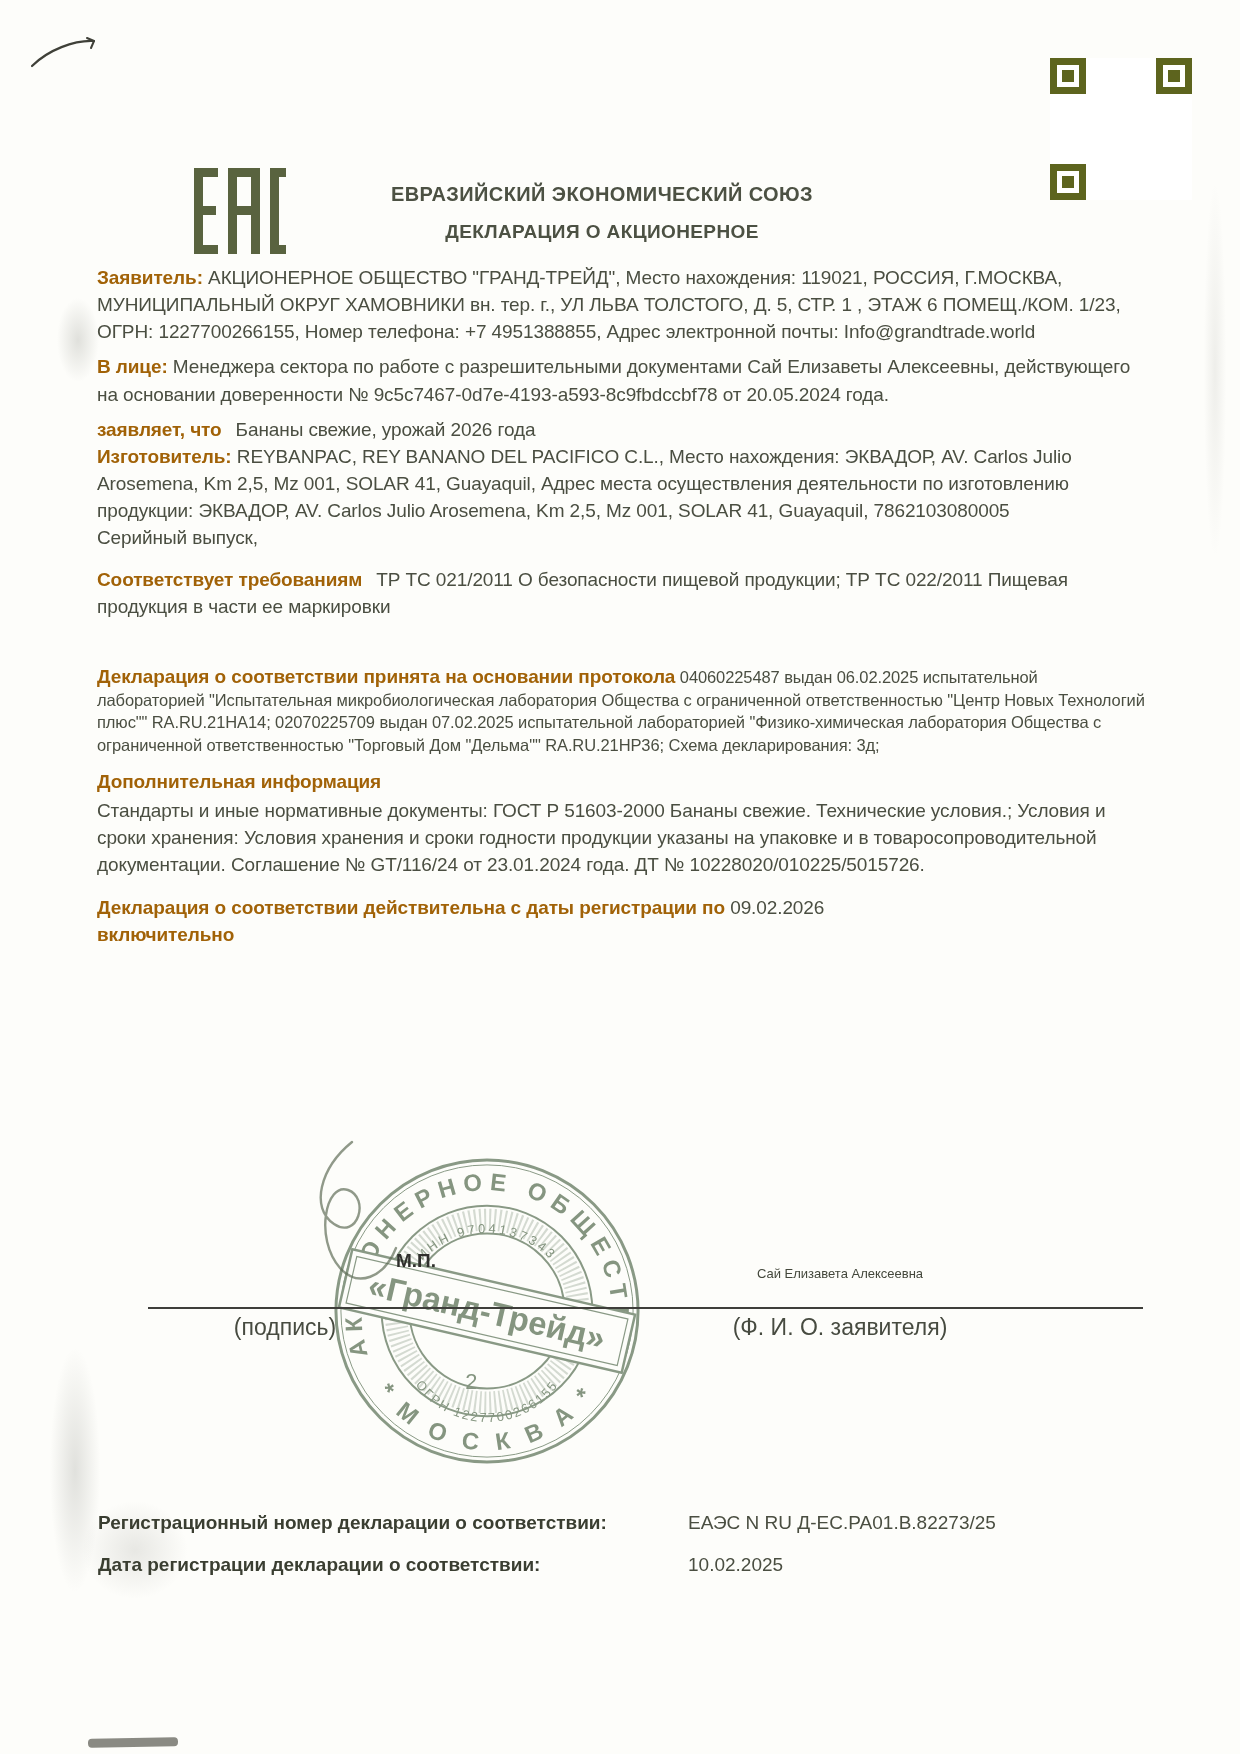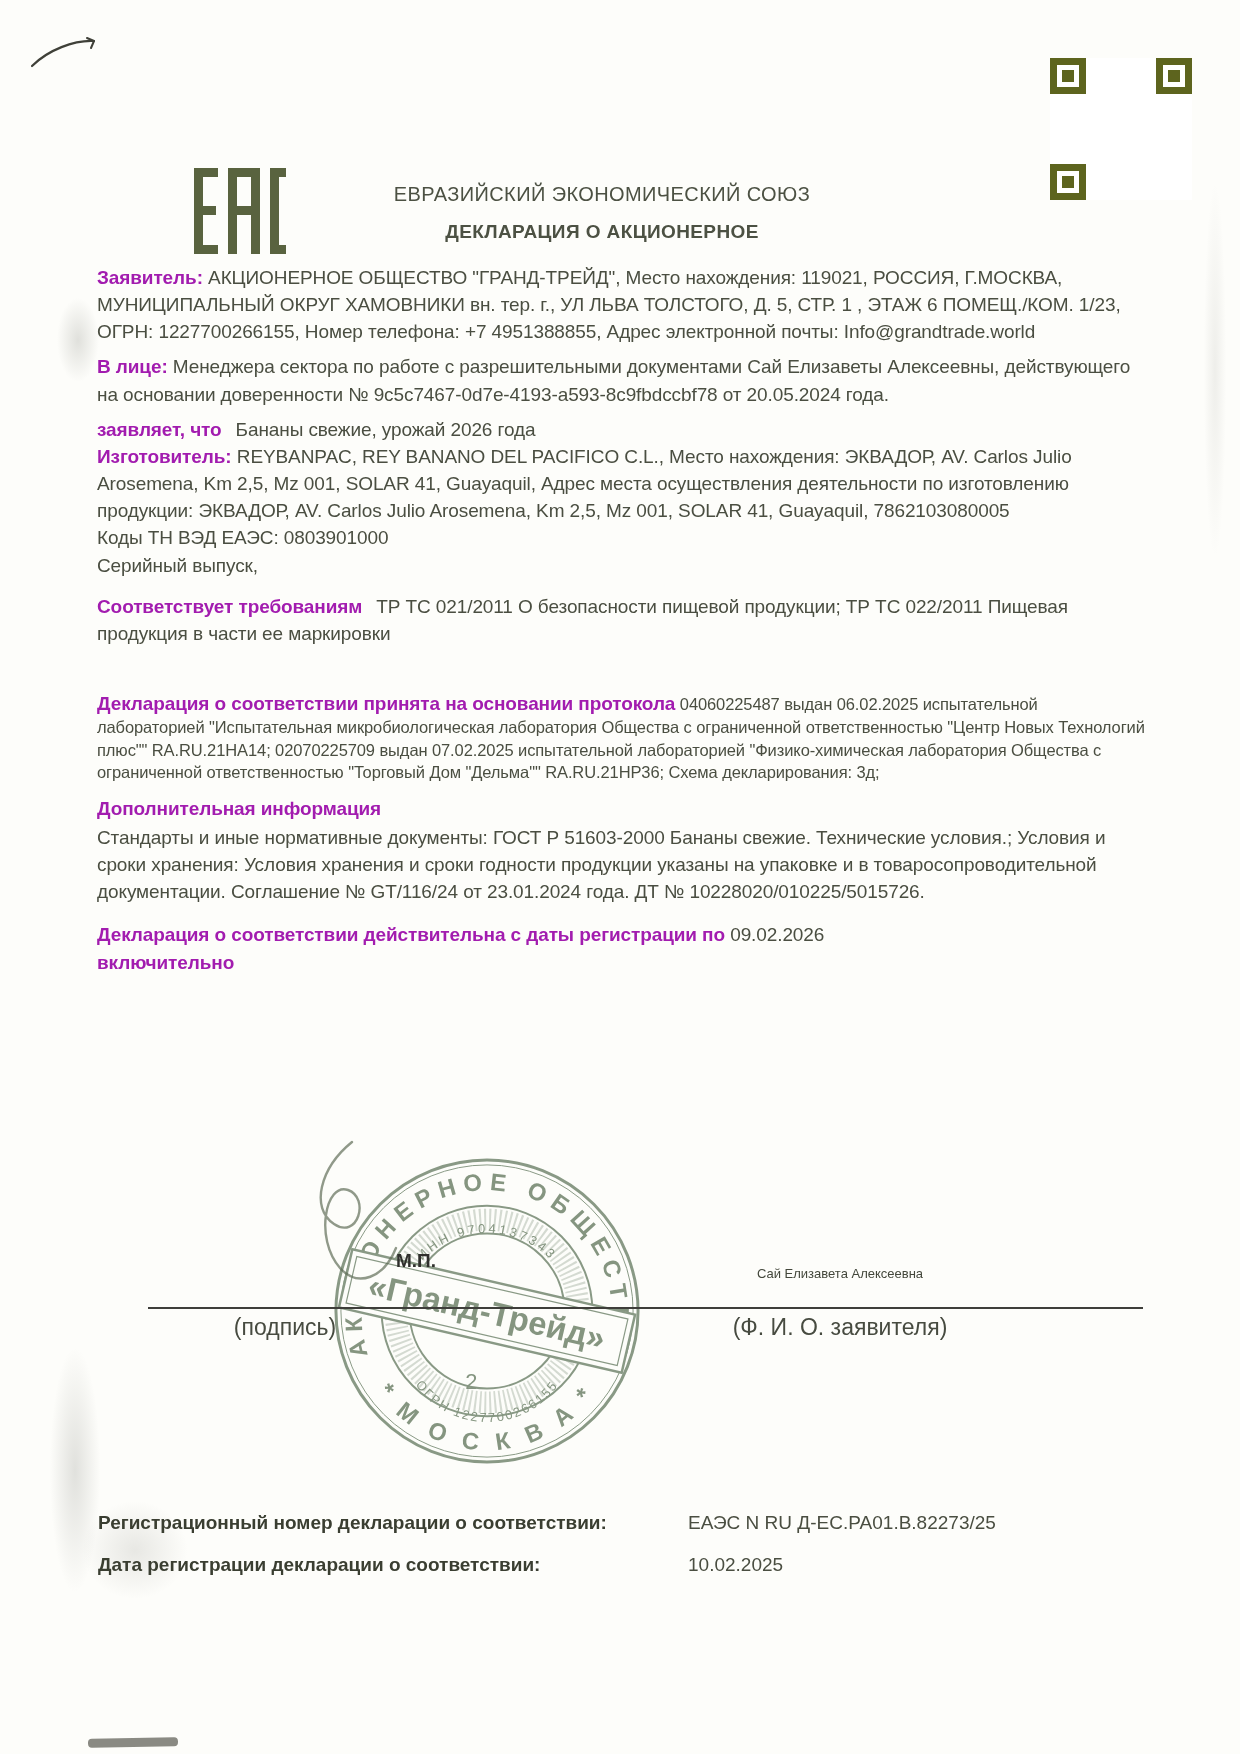--- a/index.html
+++ b/index.html
@@ -26,27 +26,27 @@
     background-image:
       repeating-linear-gradient(90deg,#5d641e 0 7px,#fff 7px 12px,#5d641e 12px 17px,#fff 17px 27px,#5d641e 27px 31px,#fff 31px 38px),
       repeating-linear-gradient(0deg,#5d641e 0 6px,#fff 6px 14px,#5d641e 14px 19px,#fff 19px 26px,#5d641e 26px 31px,#fff 31px 39px);
     background-blend-mode:lighten;
   }
   .finder{position:absolute;width:36px;height:36px;border:7px solid #5d641e;background:#fff;box-sizing:border-box;}
   .finder::after{content:"";position:absolute;left:5px;top:5px;width:12px;height:12px;background:#5d641e;}
   .f-tl{left:0;top:0;} .f-tr{right:0;top:0;} .f-bl{left:0;bottom:0;}
 
   .titles{position:absolute;left:97px;top:183px;width:1010px;text-align:center;color:#4c5143;}
-  .title-union{font-size:20px;font-weight:normal;letter-spacing:.4px;}
+  .title-union{font-size:20px;font-weight:bold;letter-spacing:.4px;}
   .title-doc{font-size:19px;font-weight:bold;letter-spacing:.4px;margin-top:15px;}
 
   
   .content{position:absolute;left:97px;top:264px;width:1050px;font-size:19px;line-height:1.43;letter-spacing:-0.1px;}
   .content p{margin:0 0 8px 0;}
-  b,.b{font-weight:bold;color:#a21caf;}
+  b,.b{font-weight:bold;color:#a16207;}
   .gap-left{padding-left:14px;}
   .mb0{margin-bottom:0 !important;}
   .mt-req{margin-top:14px !important;margin-bottom:44px !important;}
   .protocol{font-size:16.5px;line-height:1.34;margin-bottom:12px !important;}
   .protocol .lead{font-size:19px;}
   .addinfo-h{margin-bottom:2px !important;}
   .validity{margin-top:16px !important;}
   .validity .suffix{display:block;}
 
   
@@ -114,21 +114,20 @@
 
   <div class="content">
     <p><b>Заявитель:</b> <span>АКЦИОНЕРНОЕ ОБЩЕСТВО "ГРАНД-ТРЕЙД", Место нахождения: 119021, РОССИЯ, Г.МОСКВА, МУНИЦИПАЛЬНЫЙ ОКРУГ ХАМОВНИКИ вн. тер. г.,  УЛ ЛЬВА ТОЛСТОГО, Д. 5, СТР. 1 , ЭТАЖ  6  ПОМЕЩ./КОМ.  1/23, ОГРН: 1227700266155, Номер телефона: +7 4951388855, Адрес электронной почты: Info@grandtrade.world</span></p>
 
     <p><b>В лице:</b> <span>Менеджера сектора по работе с разрешительными документами Сай Елизаветы Алексеевны, действующего на основании доверенности № 9c5c7467-0d7e-4193-a593-8c9fbdccbf78 от 20.05.2024 года.</span></p>
 
     <p class="mb0"><b>заявляет, что</b><span class="gap-left">Бананы свежие, урожай 2026 года</span></p>
 
     <p class="mb0"><b>Изготовитель:</b> <span>REYBANPAC, REY BANANO DEL PACIFICO C.L., Место нахождения: ЭКВАДОР, AV. Carlos Julio Arosemena, Km 2,5, Mz 001, SOLAR 41, Guayaquil, Адрес места осуществления деятельности по изготовлению продукции: ЭКВАДОР, AV. Carlos Julio Arosemena, Km 2,5, Mz 001, SOLAR 41, Guayaquil, 7862103080005</span></p>
 
-    <p class="mb0">Коды ТН ВЭД ЕАЭС: 0803901000</p>
     <p>Серийный выпуск,</p>
 
     <p class="mt-req"><b>Соответствует требованиям</b><span class="gap-left">ТР ТС 021/2011 О безопасности пищевой продукции; ТР ТС 022/2011 Пищевая продукция в части ее маркировки</span></p>
 
     <p class="protocol"><b class="lead">Декларация о соответствии принята на основании протокола</b> <span>04060225487 выдан 06.02.2025 испытательной лабораторией "Испытательная микробиологическая лаборатория Общества с ограниченной ответственностью "Центр Новых Технологий плюс"" RA.RU.21НА14; 02070225709 выдан 07.02.2025  испытательной лабораторией "Физико-химическая лаборатория Общества с ограниченной ответственностью "Торговый Дом "Дельма"" RA.RU.21НР36; Схема декларирования: 3д;</span></p>
 
     <p class="addinfo-h"><b>Дополнительная информация</b></p>
     <p>Стандарты и иные нормативные документы: ГОСТ Р 51603-2000 Бананы свежие. Технические условия.; Условия и сроки хранения: Условия хранения и сроки годности продукции указаны на упаковке и в товаросопроводительной документации. Соглашение № GT/116/24 от 23.01.2024 года. ДТ № 10228020/010225/5015726.</p>
 
     <p class="validity"><b>Декларация о соответствии действительна с даты регистрации по</b> <span>09.02.2026</span><b class="suffix">включительно</b></p>

